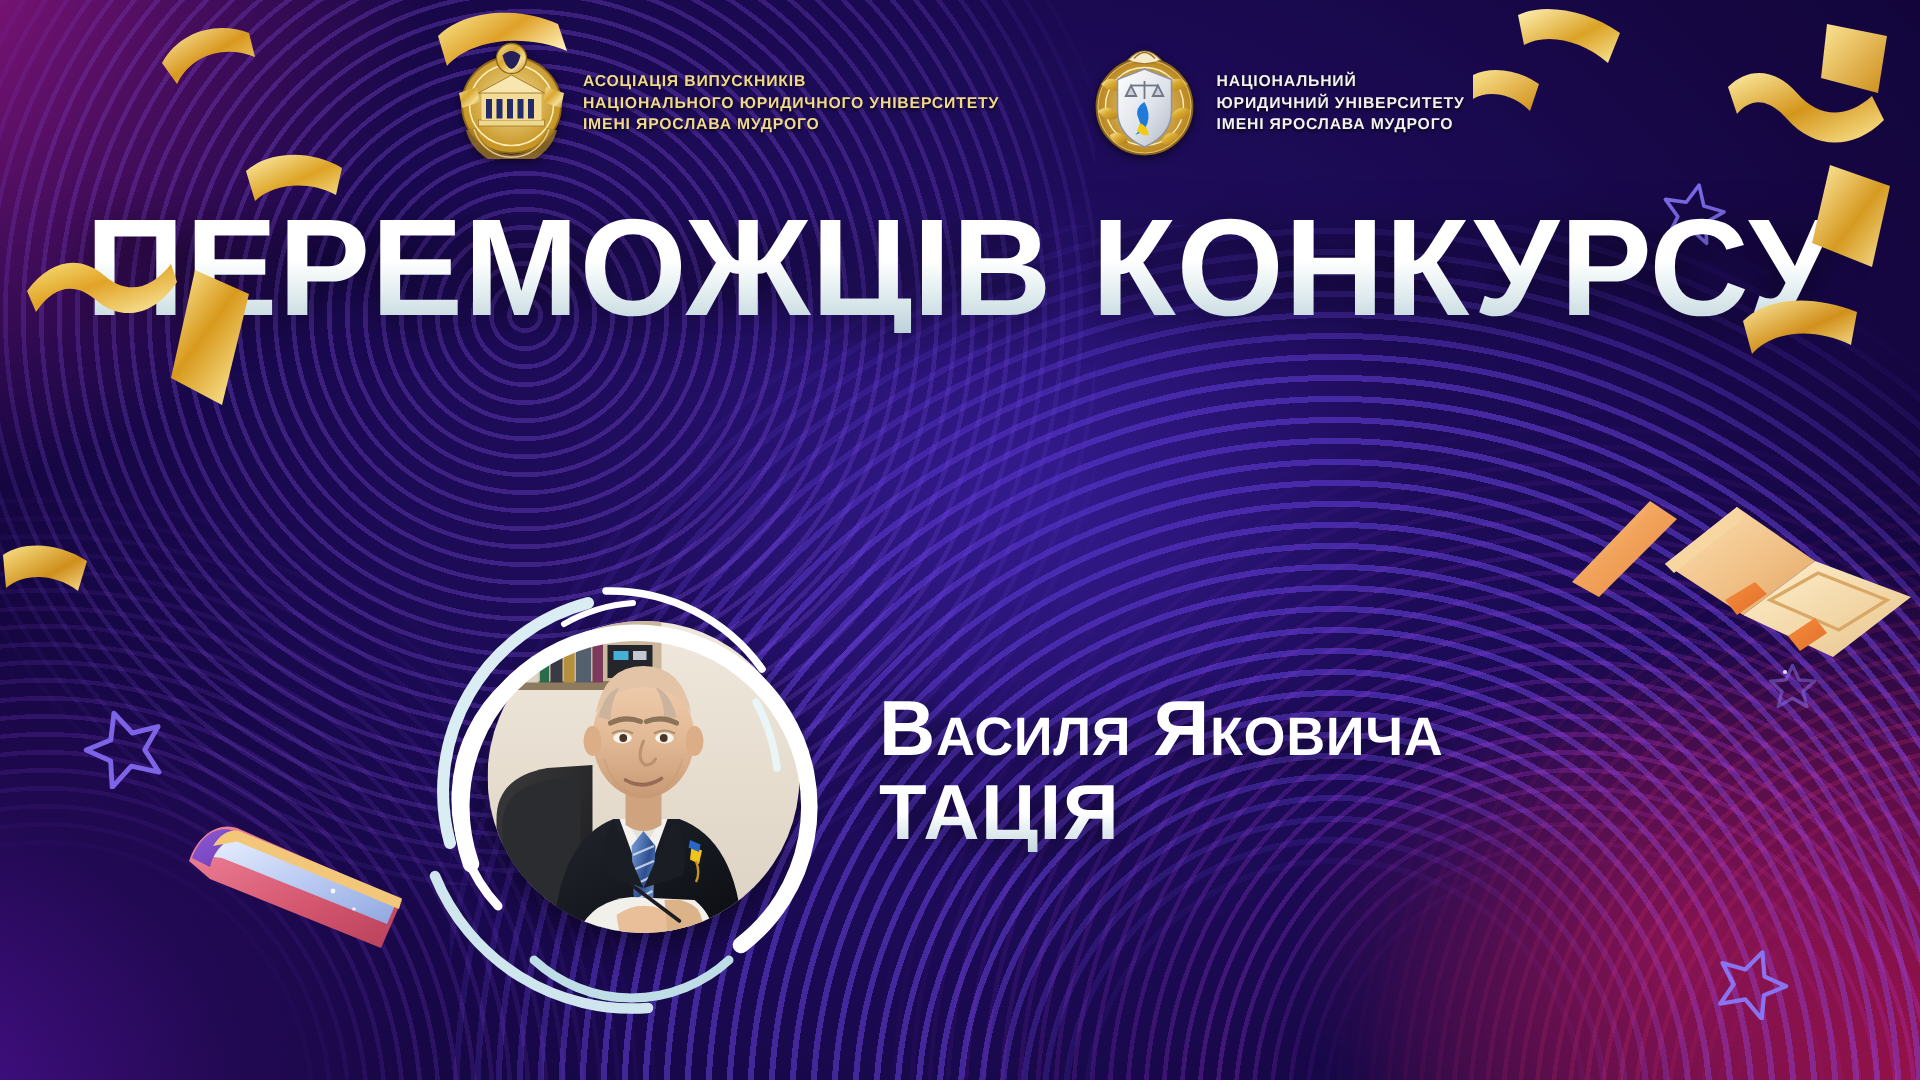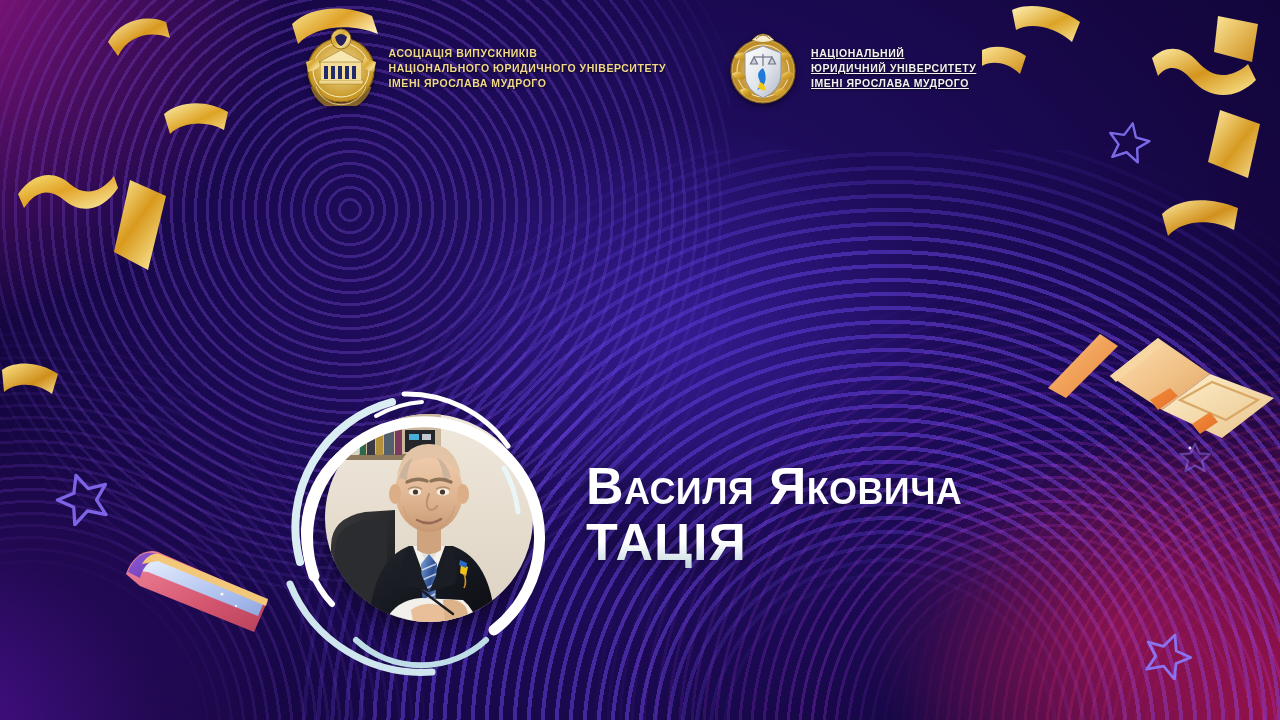--- a/index.html
+++ b/index.html
@@ -59,21 +59,21 @@
   
   .logos{ position:absolute; top:26px; left:0; width:100%; display:flex;
           justify-content:center; align-items:center; gap:60px; z-index:14; }
   .logo{ display:flex; align-items:center; gap:11px; }
   .logo-mark{ flex:0 0 auto; filter:drop-shadow(0 2px 3px rgba(0,0,0,.55)); }
   .logo-text{ display:flex; flex-direction:column; gap:3px; }
   .logo-text span{
     font-size:10.5px; font-weight:bold; letter-spacing:.55px;
     color:#f1d98a; text-shadow:0 1px 2px rgba(0,0,0,.8); white-space:nowrap; line-height:1.12;
   }
-  .logo2 .logo-text span{ color:#f3f2ee;text-decoration:underline; }
+  .logo2 .logo-text span{ color:#f3f2ee; }
 
   
   .headline{ position:absolute; top:126px; left:0; width:100%; text-align:center; z-index:12; }
   .hl-line{
     font-weight:bold; letter-spacing:1px; line-height:.94;
     background:linear-gradient(180deg,#ffffff 0%,#ffffff 44%,#e8f1f3 64%,#bcd2da 100%);
     -webkit-background-clip:text; background-clip:text;
     -webkit-text-fill-color:transparent; color:transparent;
     filter:drop-shadow(0 5px 14px rgba(0,0,0,.55));
   }
@@ -406,20 +406,21 @@
       </span>
       <span class="logo-text">
         <span>НАЦІОНАЛЬНИЙ</span>
         <span>ЮРИДИЧНИЙ УНІВЕРСИТЕТУ</span>
         <span>ІМЕНІ ЯРОСЛАВА МУДРОГО</span>
       </span>
     </div>
   </div>
 
   <div class="headline">
+    <div class="hl-line hl-2">ПЕРЕМОЖЦІВ КОНКУРСУ</div>
   </div>
 
   <div class="portrait-wrap">
 
     <div class="photo">
       <svg width="208" height="208" viewBox="0 0 208 208">
         <defs>
           <linearGradient id="wall" x1="0" y1="0" x2="0" y2="1">
             <stop offset="0%" stop-color="#efe8dc"></stop>
               <stop offset="100%" stop-color="#ddd2c2"></stop>

